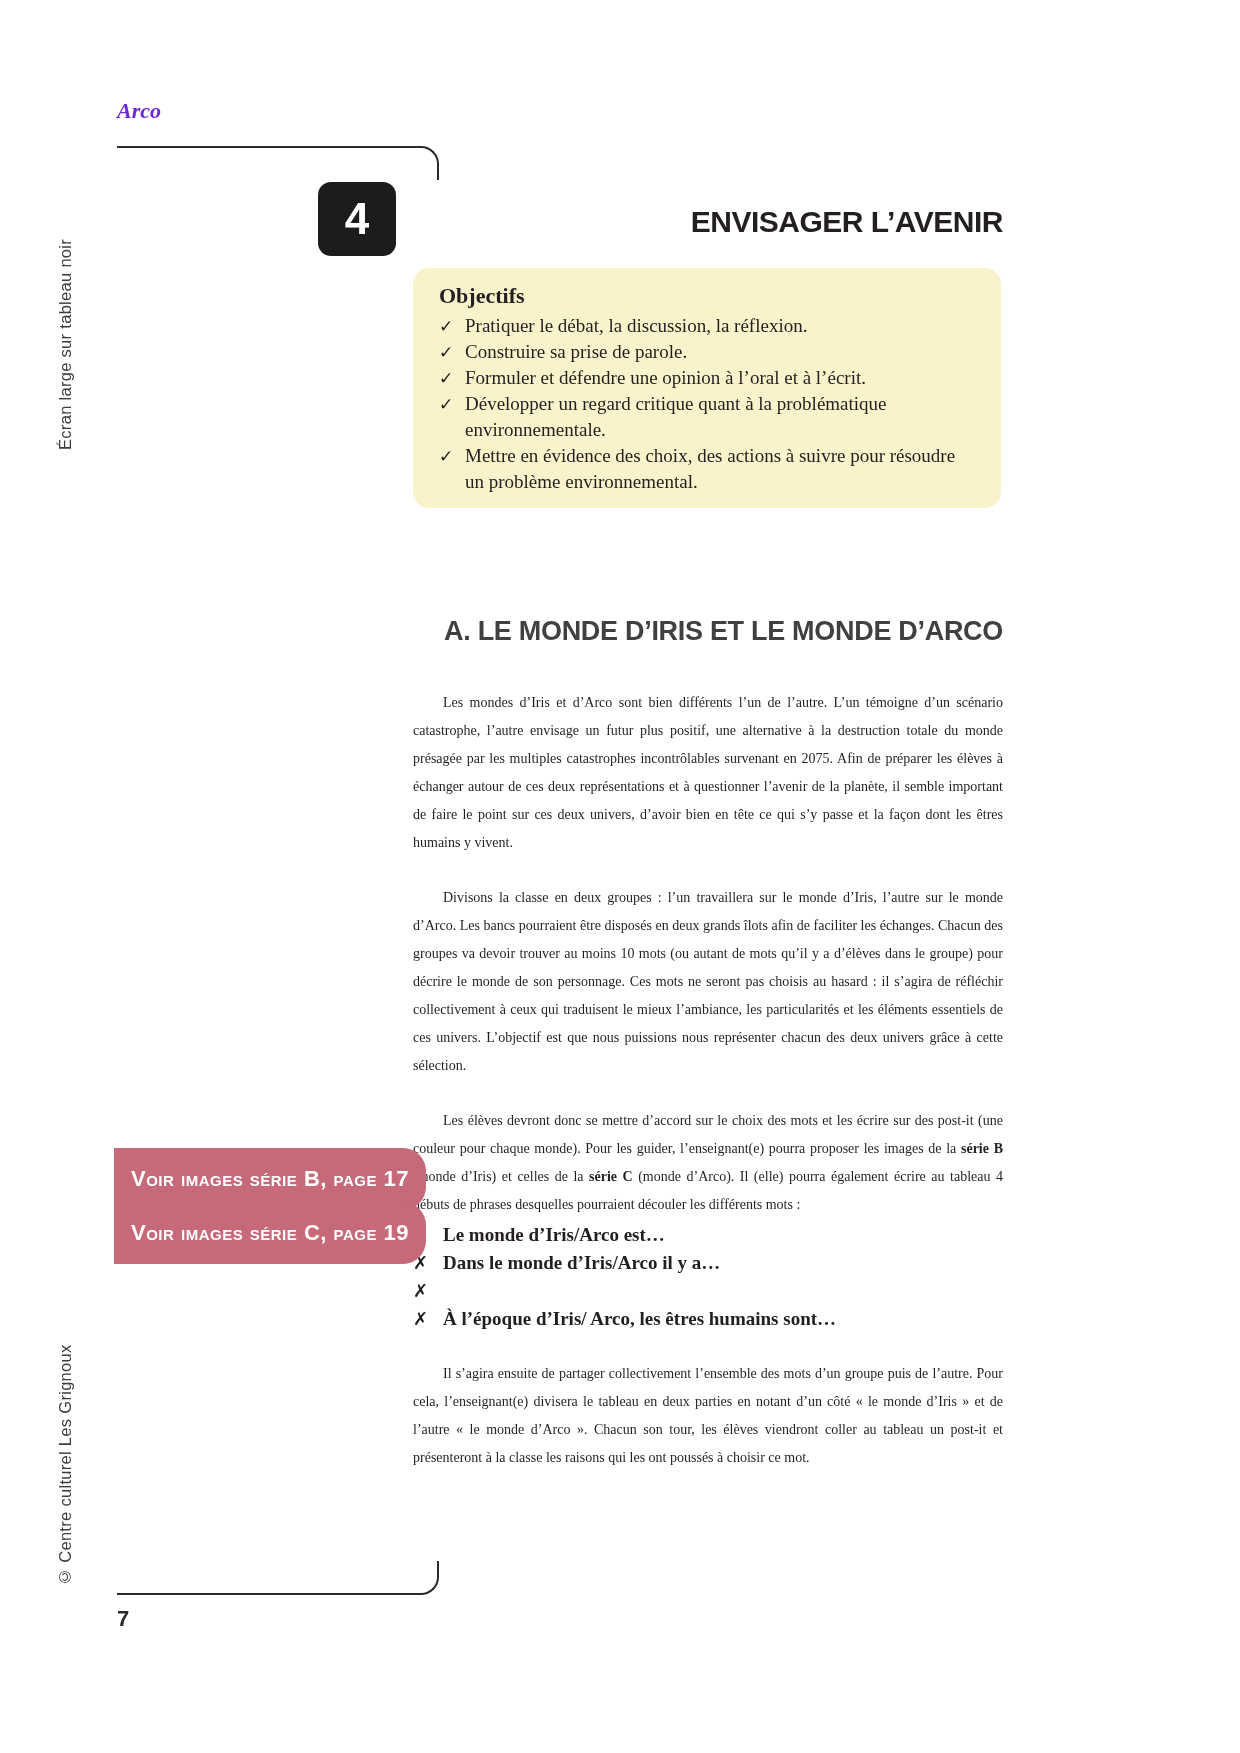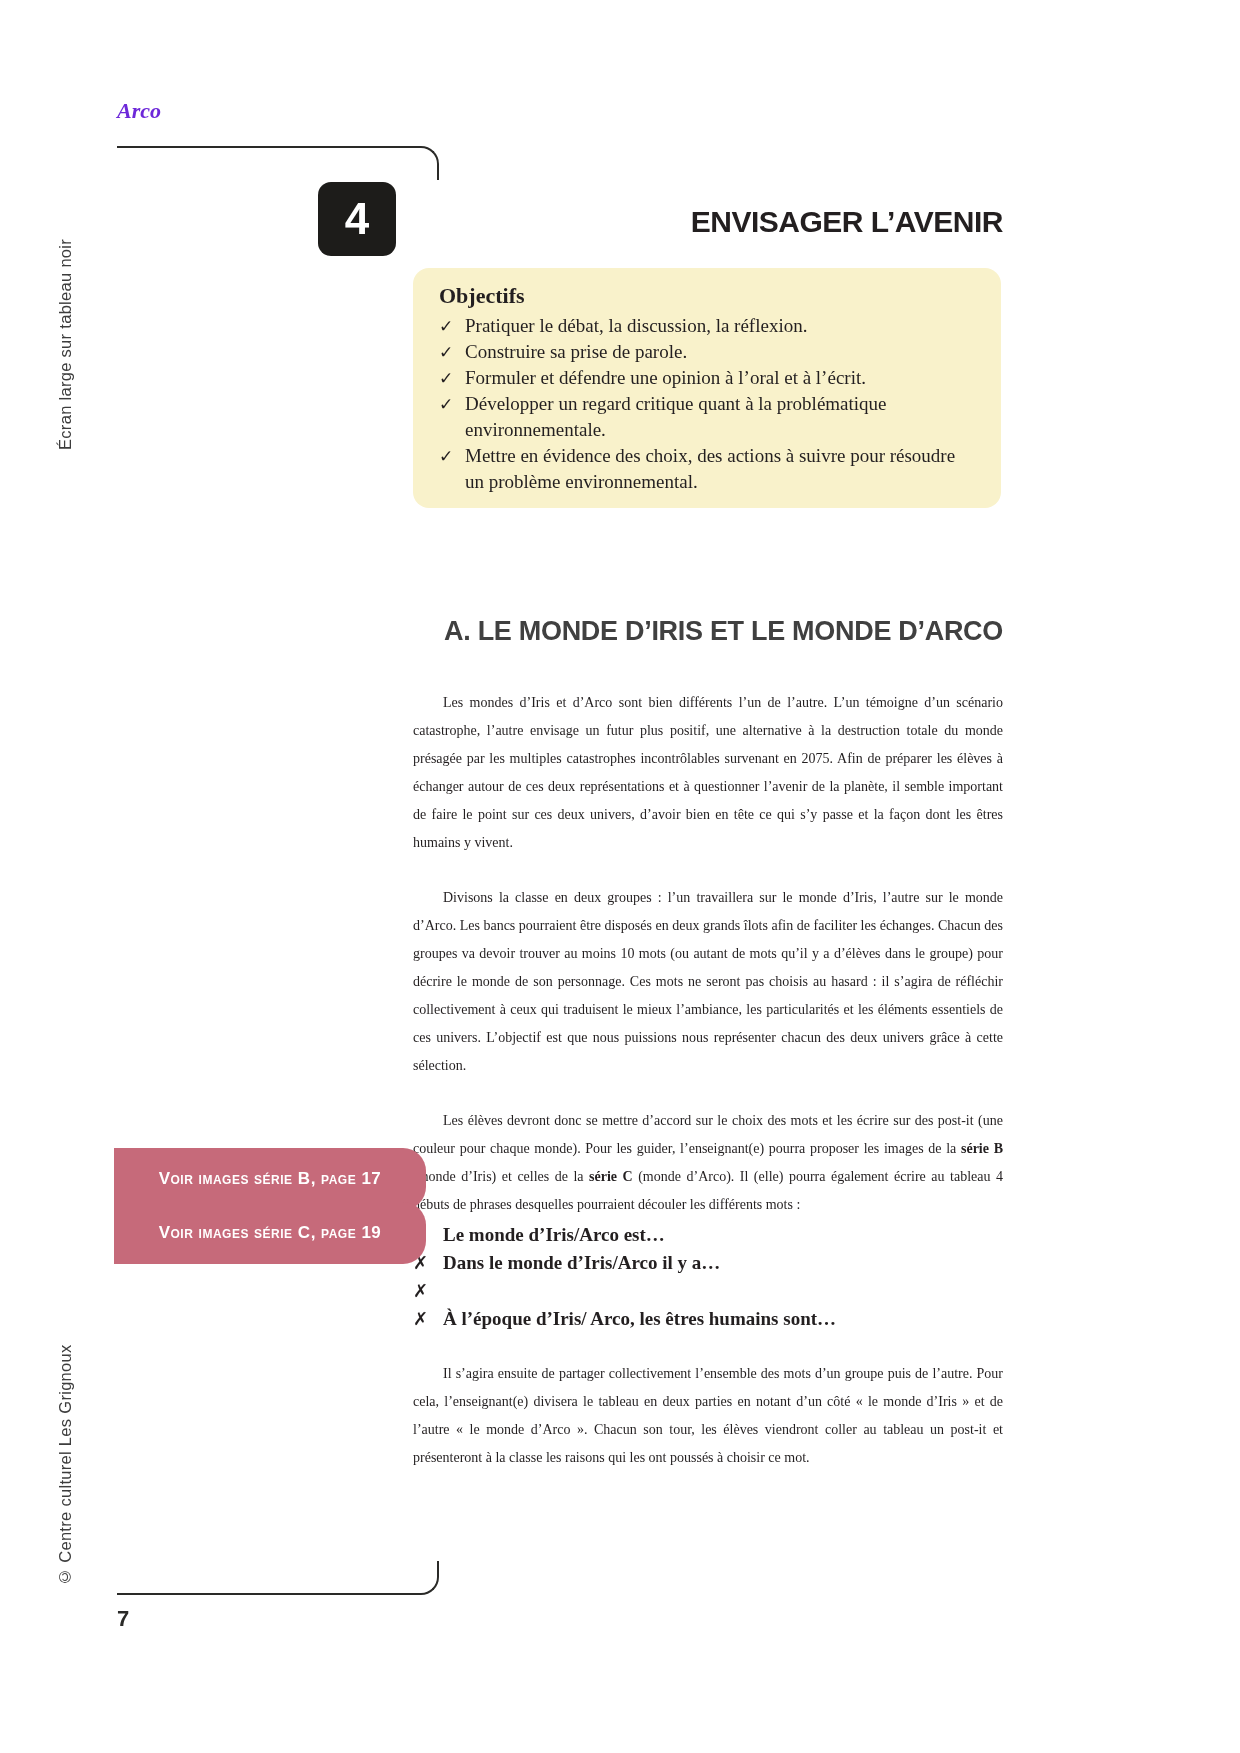--- a/index.html
+++ b/index.html
@@ -153,21 +153,21 @@
     height: 62px;
     background: #c66a7a;
     border-radius: 0 23px 23px 0;
     color: #ffffff;
     display: flex;
     align-items: center;
     justify-content: center;
     font-family: "Liberation Sans", sans-serif;
     font-variant: small-caps;
     font-weight: 600;
-    font-size: 17px;
+    font-size: 22px;
     letter-spacing: 0.5px;
     cursor: pointer;
   }
   .ref-badge-1 { top: 1148px; }
   .ref-badge-2 { top: 1202px; }
 
   
   .page-number {
     position: absolute;
     left: 117px; top: 1606px;

